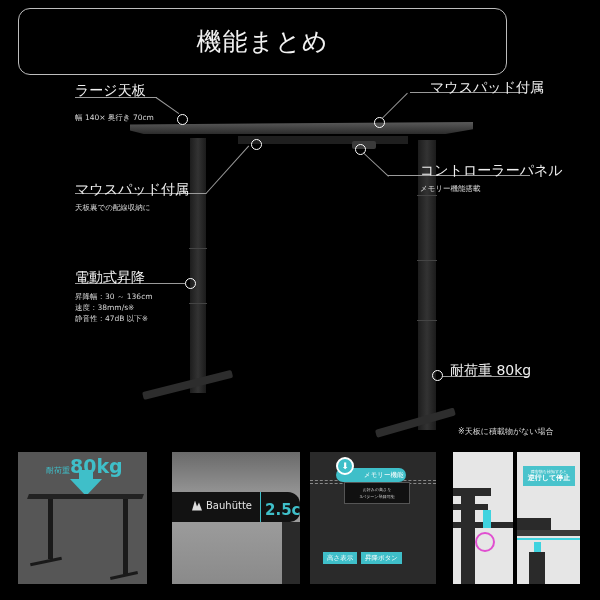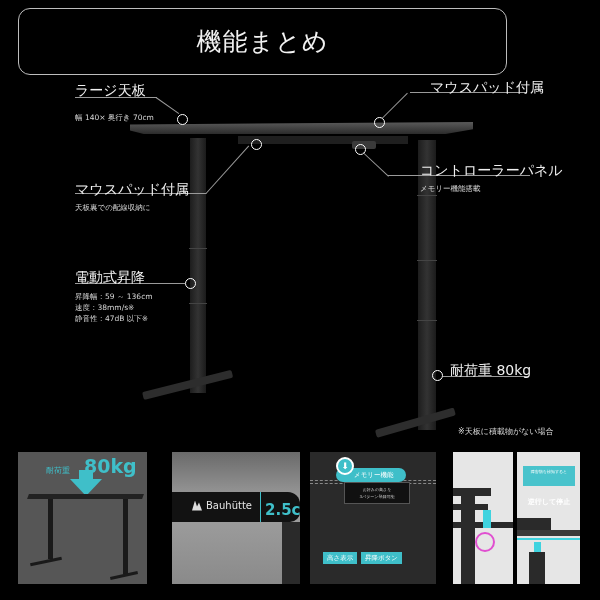--- a/index.html
+++ b/index.html
@@ -40,49 +40,49 @@
   .callout.right { }
 
   
   .thumb { position: absolute; top: 452px; height: 132px; overflow: hidden; }
   .thumb1 { left: 18px; width: 129px; background: #565656; }
   .thumb2 { left: 165px; width: 128px; background: linear-gradient(#6a6a6a, #a0a0a0 40%, #8a8a8a); margin-left: 7px; }
   .thumb3 { left: 310px; width: 126px; background: #2a2a2a; }
   .thumb4 { left: 453px; width: 127px; background: #e6e6e6; }
 
   .t1-label { position:absolute; left:28px; top:3px; display:flex; align-items:baseline; color:#3fbfc9; }
-  .t1-label .small { font-size:8px; margin-right:14px; }
+  .t1-label .small { font-size:8px; margin-right:0; }
   .t1-label .big { font-size:19px; font-weight:bold; }
   .t1-arrow { position:absolute; left:52px; top:27px; width:0; height:0; border-left:16px solid transparent; border-right:16px solid transparent; border-top:17px solid #3fbfc9; }
   .t1-arrow-stem { position:absolute; left:61px; top:18px; width:14px; height:10px; background:#3fbfc9; }
   .t1-desk { position:absolute; left:10px; top:42px; width:115px; height:5px; background:#222; transform:skewX(-20deg); }
   .t1-leg { position:absolute; width:5px; background:#1a1a1a; }
   .t1-foot { position:absolute; height:3px; background:#1a1a1a; transform:rotate(-12deg); }
 
   .t2-edge { position:absolute; left:0; top:40px; width:128px; height:30px; background:#121212; border-radius:0 12px 10px 0; }
   .t2-brand { position:absolute; left:20px; top:48px; font-size:10px; color:#e6e6e6; display:flex; align-items:center; gap:4px; }
   .t2-brand .logo { width:10px; height:10px; background:#ddd; clip-path: polygon(0 100%, 30% 0, 50% 60%, 70% 20%, 100% 100%); }
   .t2-measure { position:absolute; left:88px; top:40px; width:1px; height:30px; background:#3fbfc9; }
   .t2-dim { position:absolute; left:93px; top:49px; font-size:15px; font-weight:bold; color:#3fbfc9; }
   .t2-leg { position:absolute; left:110px; top:70px; width:18px; height:62px; background:#2a2a2a; }
 
   .t3-strip { position:absolute; left:0; top:28px; width:126px; height:4px; border-top:1px dashed #888; border-bottom:1px dashed #888; }
-  .t3-badge { position:absolute; left:26px; top:16px; height:14px; width:70px; background:#3fbfc9; border-radius:7px; display:flex; align-items:center; padding-left:18px; font-size:6.5px; color:#fff; }
+  .t3-badge { position:absolute; left:26px; top:16px; height:14px; width:70px; background:#3fbfc9; border-radius:7px; display:flex; align-items:center; padding-left:28px; font-size:6.5px; color:#fff; }
   .t3-dl { position:absolute; left:26px; top:5px; width:18px; height:18px; border-radius:50%; background:#3fbfc9; border:2px solid #fff; display:flex; align-items:center; justify-content:center; font-size:9px; color:#fff; }
   .t3-tip { position:absolute; left:34px; top:30px; width:66px; height:22px; background:#111; border:1px solid #555; font-size:4px; color:#ccc; text-align:center; line-height:7px; padding-top:3px; }
   .t3-ctrl { position:absolute; left:5px; top:60px; width:115px; height:28px; background:#1c1c1c; border:1px solid #666; border-radius:4px; }
   .t3-disp { position:absolute; left:10px; top:3px; width:20px; height:10px; border:1px solid #3fbfc9; font-size:7px; color:#cfeff2; text-align:center; line-height:8px; }
   .t3-logo { position:absolute; left:6px; top:14px; width:10px; height:10px; background:#ddd; border-radius:50% 50% 2px 2px; }
   .t3-btns { position:absolute; left:28px; top:14px; display:flex; border:1px solid #3fbfc9; }
   .t3-btns span { width:13px; height:10px; font-size:6px; color:#aaa; text-align:center; line-height:10px; border-right:1px solid #2f6f75; }
   .t3-tag { position:absolute; top:100px; height:12px; background:#3fbfc9; font-size:6.5px; color:#fff; padding:0 4px; line-height:12px; }
 
   .t4-divider { position:absolute; left:60px; top:0; width:4px; height:132px; background:#000; }
   .t4-box { position:absolute; left:70px; top:14px; width:52px; height:20px; background:#49c3cc; font-size:4px; color:#fff; text-align:center; line-height:7px; padding-top:2px; }
-  .t4-box b { font-size:7px; display:block;margin-top:24px; }
+  .t4-box b { font-size:7px; display:block; }
   .t4-dark { position:absolute; background:#2a2a2a; }
   .t4-cyan { position:absolute; background:#3fd3df; }
   .t4-mag { position:absolute; border:2px solid #e04fd0; border-radius:50%; }
 </style>
 </head>
 <body>
 
 <div class="title-box">
   <span class="t">機能まとめ</span>
 </div>
@@ -141,21 +141,21 @@
   <div class="s" style="margin-top:3px">天板裏での配線収納に</div>
 </div>
 
 <div class="callout right" style="left:420px;top:162px;width:110px">
   <div class="h">コントローラーパネル</div>
   <div class="s" style="margin-top:3px">メモリー機能搭載</div>
 </div>
 
 <div class="callout" style="left:75px;top:269px">
   <div class="h">電動式昇降</div>
-  <div class="s" style="margin-top:4px">昇降幅：59 ～ 136cm</div>
+  <div class="s" style="margin-top:4px">昇降幅：30 ～ 136cm</div>
   <div class="s">速度：38mm/s※</div>
   <div class="s">静音性：47dB 以下※</div>
 </div>
 
 <div class="callout right" style="left:450px;top:362px;width:78px">
   <div class="h">耐荷重 80kg</div>
 </div>
 
 <div class="callout" style="left:458px;top:426px">
   <div class="s" style="font-size:8px">※天板に積載物がない場合</div>

